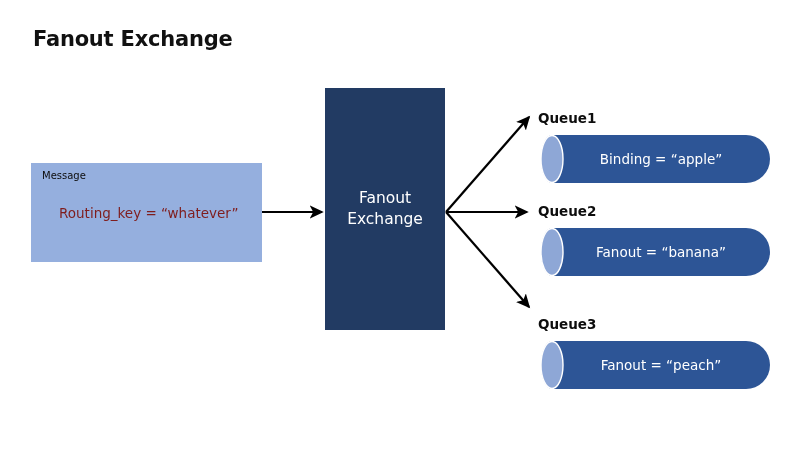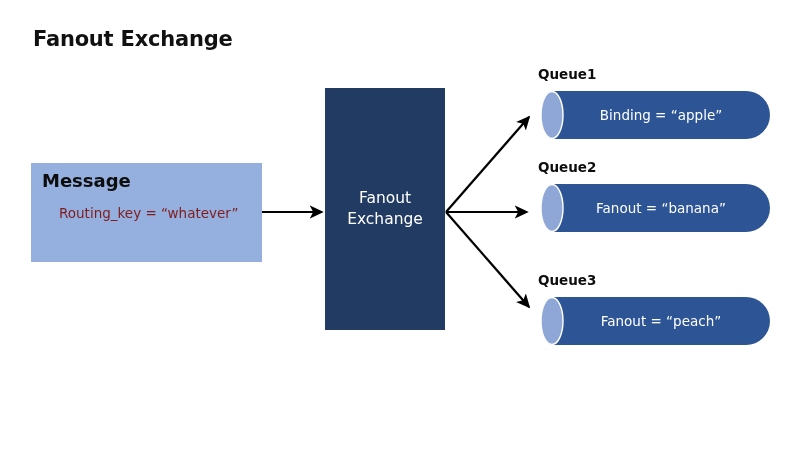--- a/index.html
+++ b/index.html
@@ -37,22 +37,22 @@
     left: 31px;
     top: 163px;
     width: 231px;
     height: 99px;
     background: #95AFDE;
   }
   .message-title {
     position: absolute;
     left: 11px;
     top: 7px;
-    font-size: 18px;
-    font-weight: bold;
+    font-size: 10px;
+    font-weight: normal;
     color: #0d0d0d;
     white-space: nowrap;
   }
   .message-body {
     position: absolute;
     left: 28px;
     top: 42px;
     font-size: 13.5px;
     color: #7f1d1d;
     white-space: nowrap;
@@ -77,20 +77,21 @@
     text-align: center;
     white-space: pre-line;
   }
 
   
   .queue {
     position: absolute;
     left: 530px;
     width: 240px;
     height: 48px;
+    margin-top: 44px;
   }
   .queue-label {
     position: absolute;
     left: 8px;
     top: -25px;
     font-size: 13.5px;
     font-weight: bold;
     color: #0d0d0d;
     white-space: nowrap;
   }

